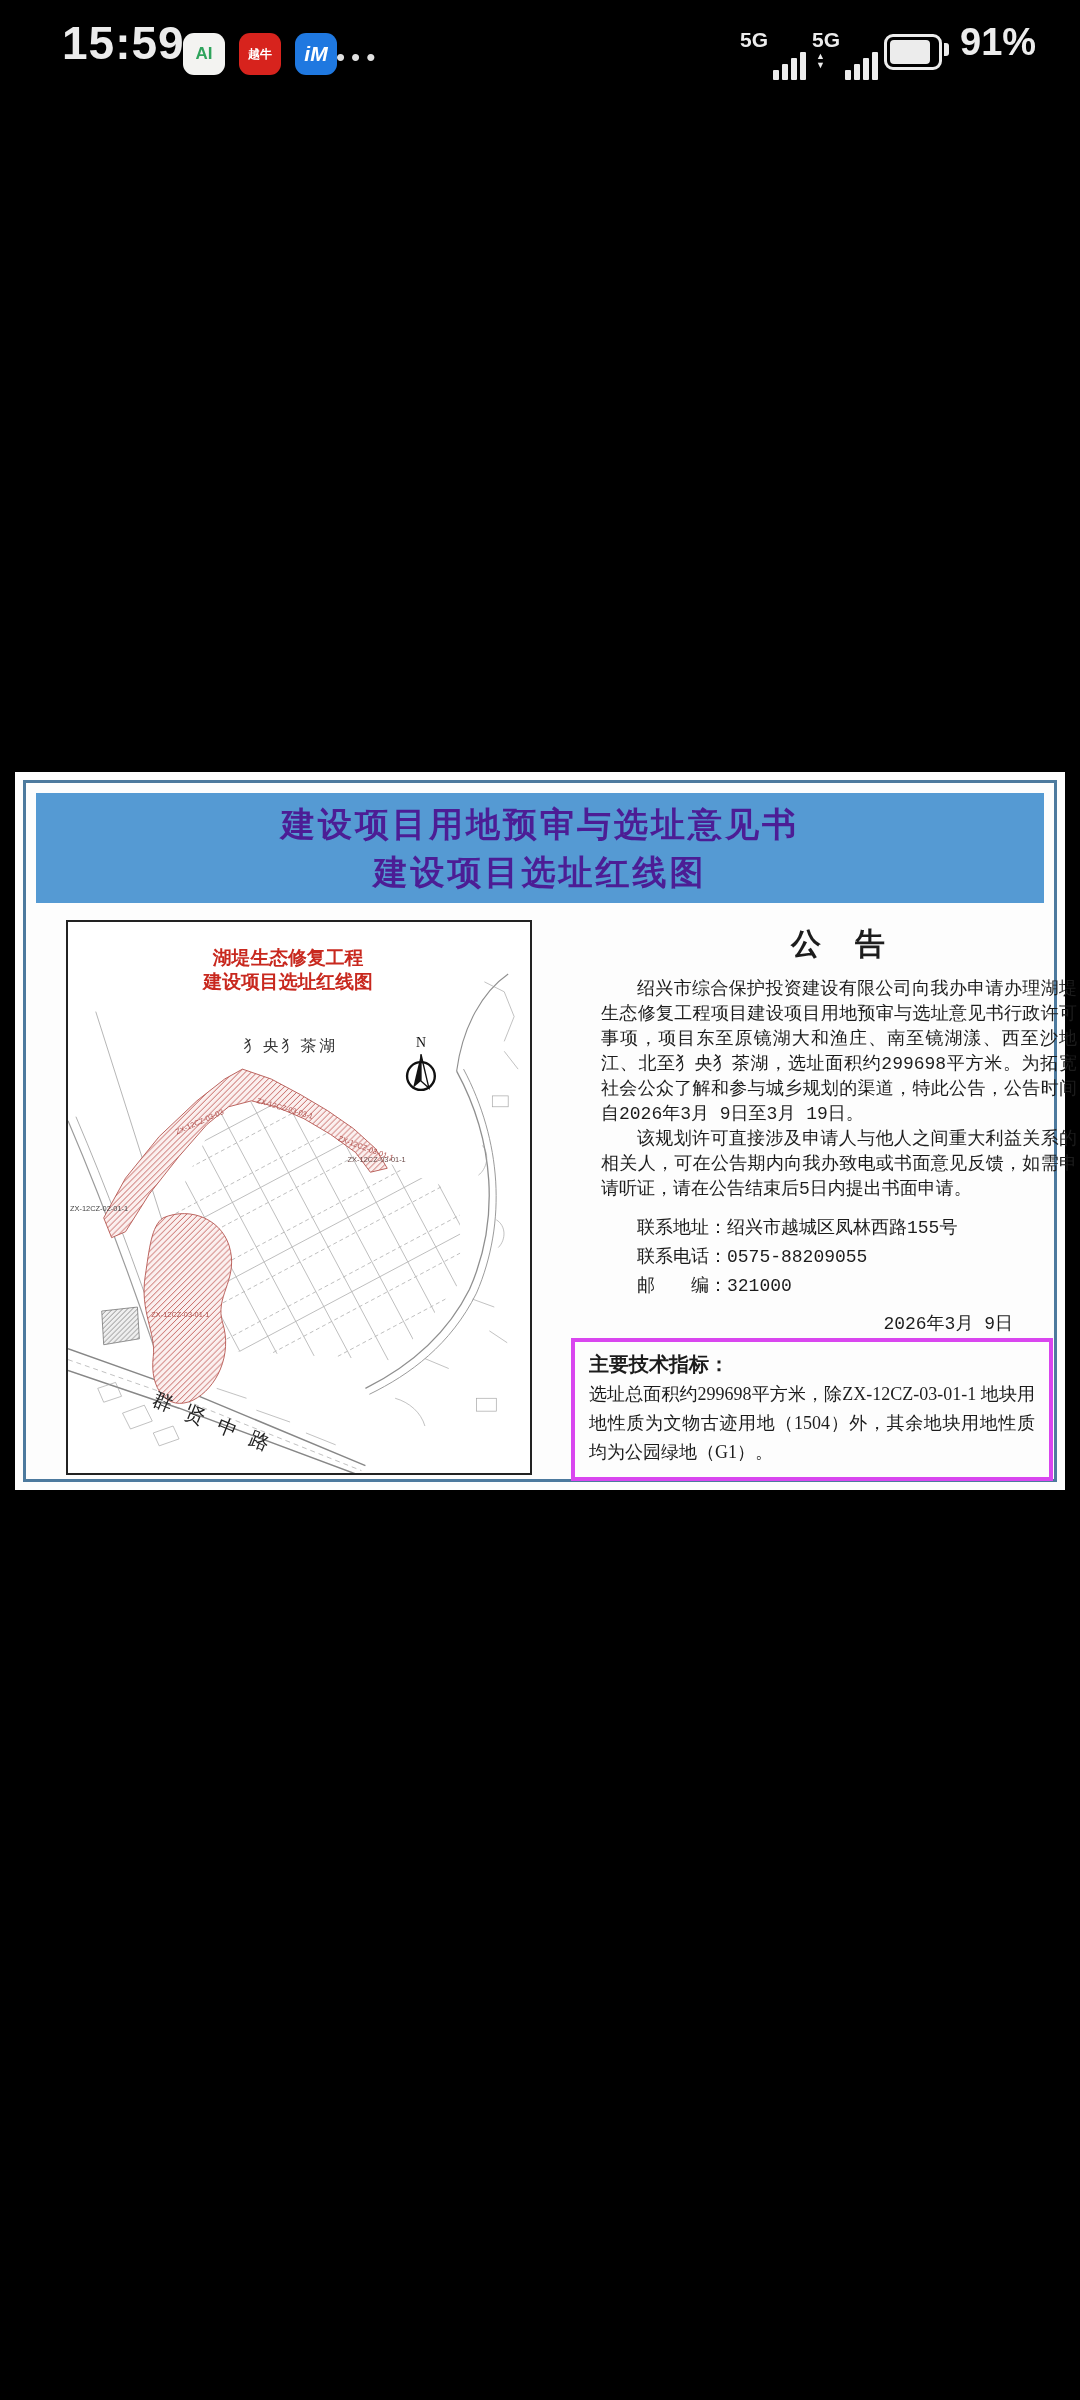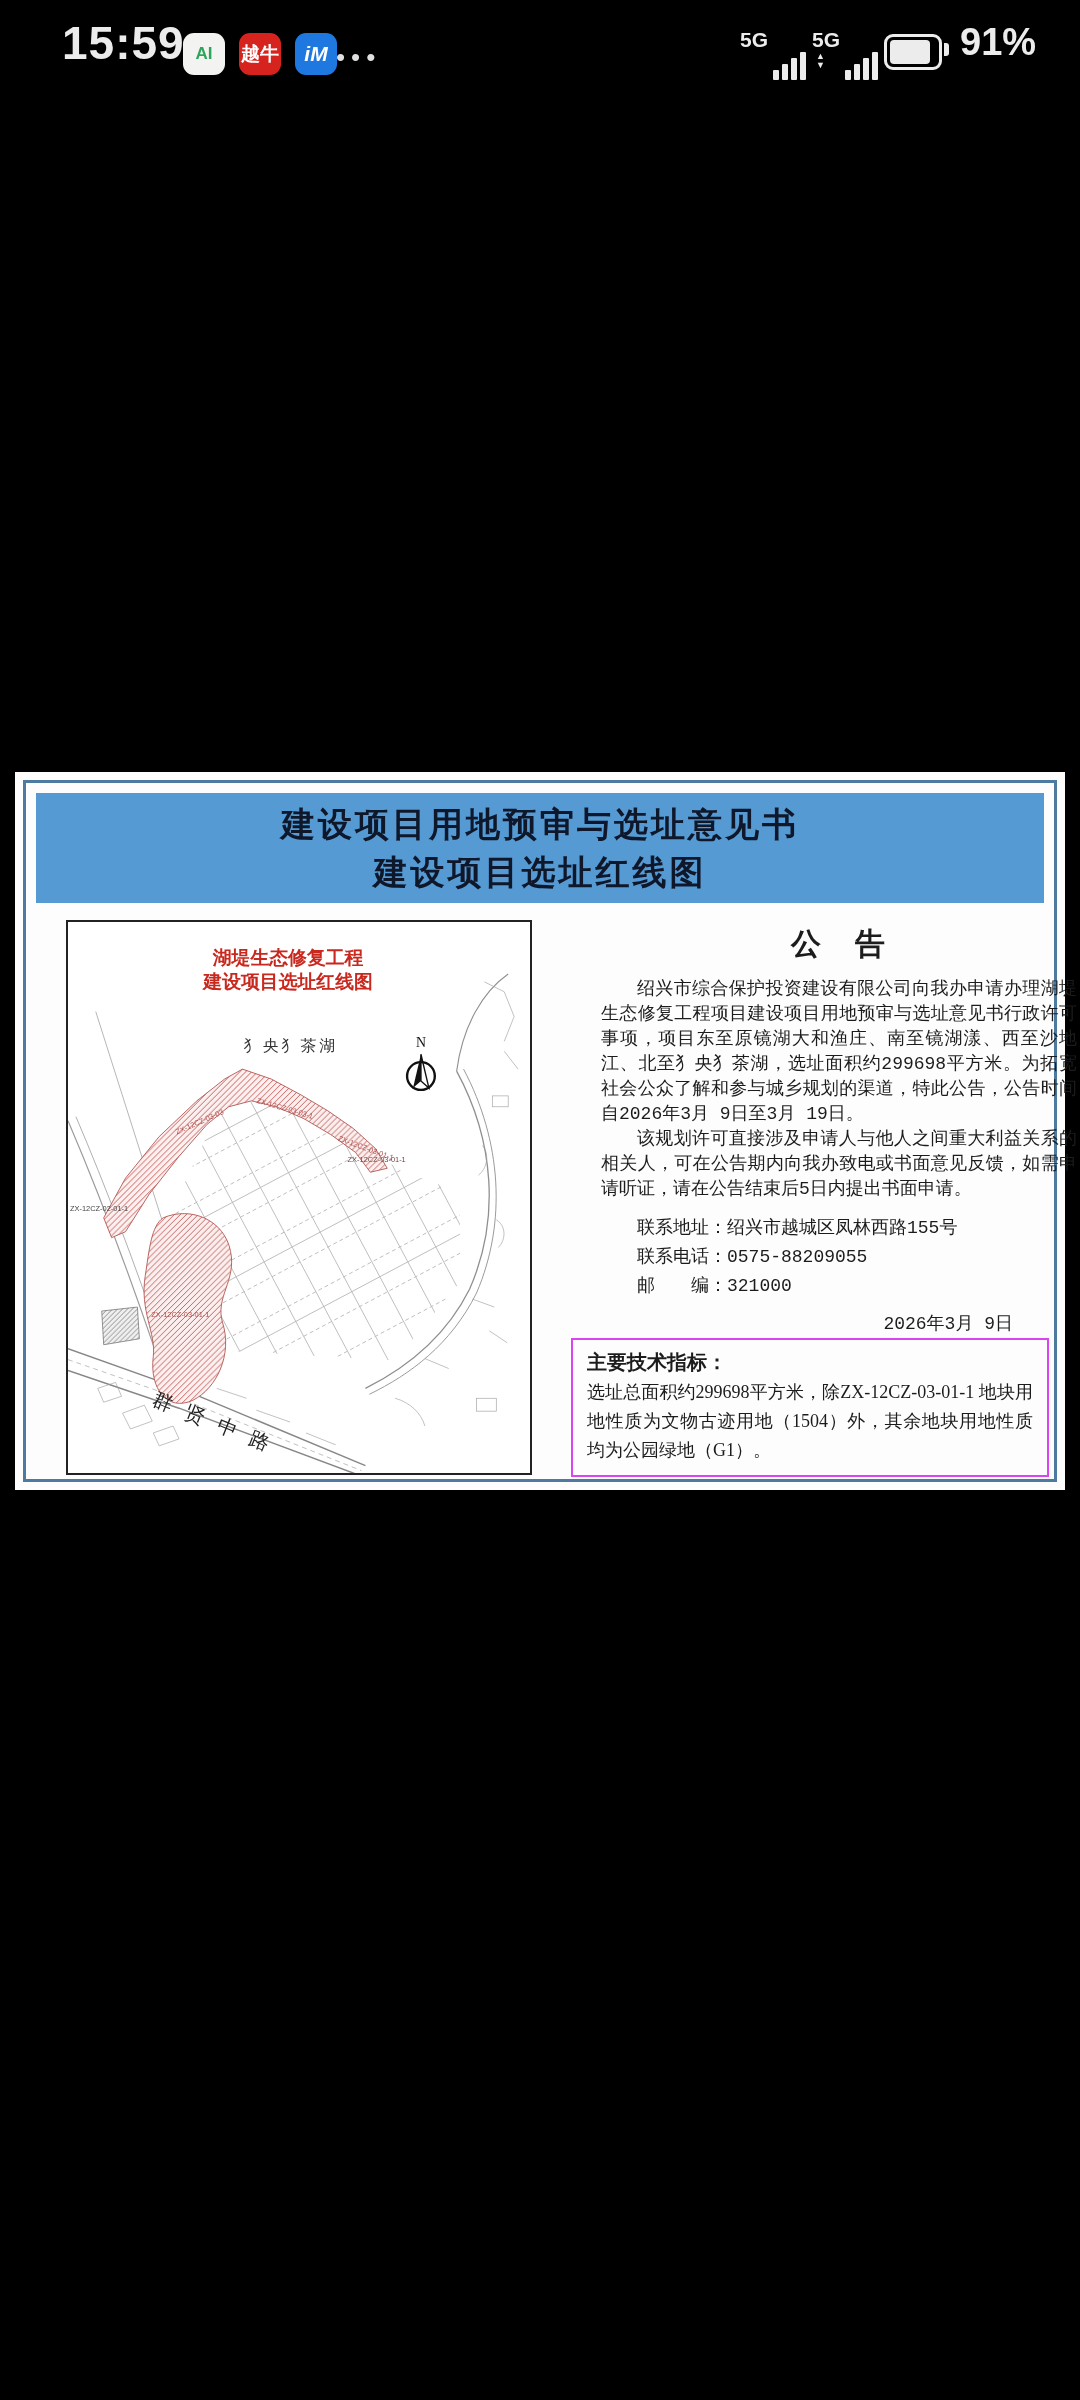--- a/index.html
+++ b/index.html
@@ -5,57 +5,57 @@
   html,body{margin:0;padding:0;background:#000;}
   #screen{position:relative;width:1080px;height:1956px;background:#000;overflow:hidden;
           font-family:"Liberation Sans",sans-serif;}
 
   
   .statusbar{position:absolute;left:0;top:0;width:1080px;height:110px;color:#ececec;}
   .clock{position:absolute;left:62px;top:16px;font-size:46px;font-weight:bold;letter-spacing:1px;}
   .app-icon{position:absolute;top:33px;width:42px;height:42px;border-radius:11px;
             display:flex;align-items:center;justify-content:center;font-weight:bold;overflow:hidden;}
   .app1{left:183px;background:#f3f3f1;color:#2fa45c;font-size:17px;}
-  .app2{left:239px;background:#d7231d;color:#fff;font-size:19px;line-height:16px;text-align:right;}
+  .app2{left:239px;background:#d7231d;color:#fff;font-size:12px;line-height:16px;text-align:right;}
   .app3{left:295px;background:#1f78e0;color:#fff;font-size:21px;font-style:italic;}
   .more-dots{position:absolute;left:336px;top:42px;font-size:26px;letter-spacing:6px;color:#e0e0e0;}
   .sig{position:absolute;top:28px;height:56px;}
   .sig1{left:740px;} .sig2{left:812px;}
   .nettype{position:absolute;left:0;top:0;font-size:21px;font-weight:bold;color:#ececec;}
   .updown{position:absolute;left:4px;top:24px;font-size:9px;line-height:9px;color:#ececec;}
   .bars{position:absolute;left:30px;bottom:4px;white-space:nowrap;}
   .bars i{display:inline-block;width:6px;margin-left:3px;background:#ececec;border-radius:1px;vertical-align:bottom;}
   .battery{position:absolute;left:884px;top:34px;width:52px;height:30px;border:3px solid #ececec;
            border-radius:9px;}
   .batt-fill{position:absolute;left:3px;top:3px;bottom:3px;width:40px;background:#ececec;border-radius:4px;}
   .batt-nub{position:absolute;left:944px;top:43px;width:5px;height:13px;background:#ececec;border-radius:0 3px 3px 0;}
   .batt-pct{position:absolute;left:960px;top:21px;font-size:38px;font-weight:bold;color:#ececec;}
 
   
   .page{position:absolute;left:15px;top:772px;width:1050px;height:718px;background:#fdfdfd;}
   .page-border{position:absolute;left:8px;top:8px;right:8px;bottom:8px;border:3px solid #4d7a9e;}
   .banner{position:absolute;left:21px;top:21px;width:1008px;height:110px;background:#559ad3;
           display:flex;flex-direction:column;align-items:center;justify-content:center;}
-  .banner div{color:#0f172a;font-size:34px;font-weight:bold;line-height:48px;letter-spacing:3px;
+  .banner div{color:#4c1d95;font-size:34px;font-weight:bold;line-height:48px;letter-spacing:3px;
               font-family:"Liberation Sans",sans-serif;}
 
   .mapbox{position:absolute;left:51px;top:148px;width:466px;height:555px;border:2px solid #222;
           background:#fff;box-sizing:border-box;}
   .mapbox svg{display:block;width:100%;height:100%;}
 
   .rightcol{position:absolute;left:586px;top:146px;width:476px;color:#1c1c1c;
             font-family:Liberation Mono, monospace;}
   .gg-title{text-align:center;font-size:30px;font-weight:bold;margin:6px 0 12px 0;letter-spacing:2px;}
   .para{font-size:18px;line-height:25px;text-align:justify;text-indent:2em;margin:0;}
   .contacts{margin-top:12px;padding-left:36px;}
   .contacts div{font-size:18px;line-height:29px;}
   .sig-org{margin-top:16px;text-align:right;padding-right:8px;font-size:18px;}
   .sig-date{margin-top:10px;text-align:right;padding-right:64px;font-size:18px;}
 
-  .techbox{position:absolute;left:556px;top:566px;width:446px;border:2px solid #d946ef;
+  .techbox{position:absolute;left:556px;top:566px;width:446px;border:4px solid #d946ef;
            padding:8px 14px 10px 14px;font-family:"Liberation Serif","DejaVu Serif",serif;color:#1c1c1c;}
   .tech-title{font-size:20px;font-weight:bold;line-height:28px;}
   .tech-body{font-size:18px;line-height:29px;text-align:justify;margin-top:2px;}
 
   
   .page-indicator{position:absolute;left:28px;top:2180px;font-family:"DejaVu Serif",serif;
                   font-size:50px;color:#919191;}
   .download{position:absolute;left:996px;top:2182px;width:60px;height:60px;}
 
   .navbar{position:absolute;left:0;top:2270px;width:1080px;height:130px;background:#fff;}

